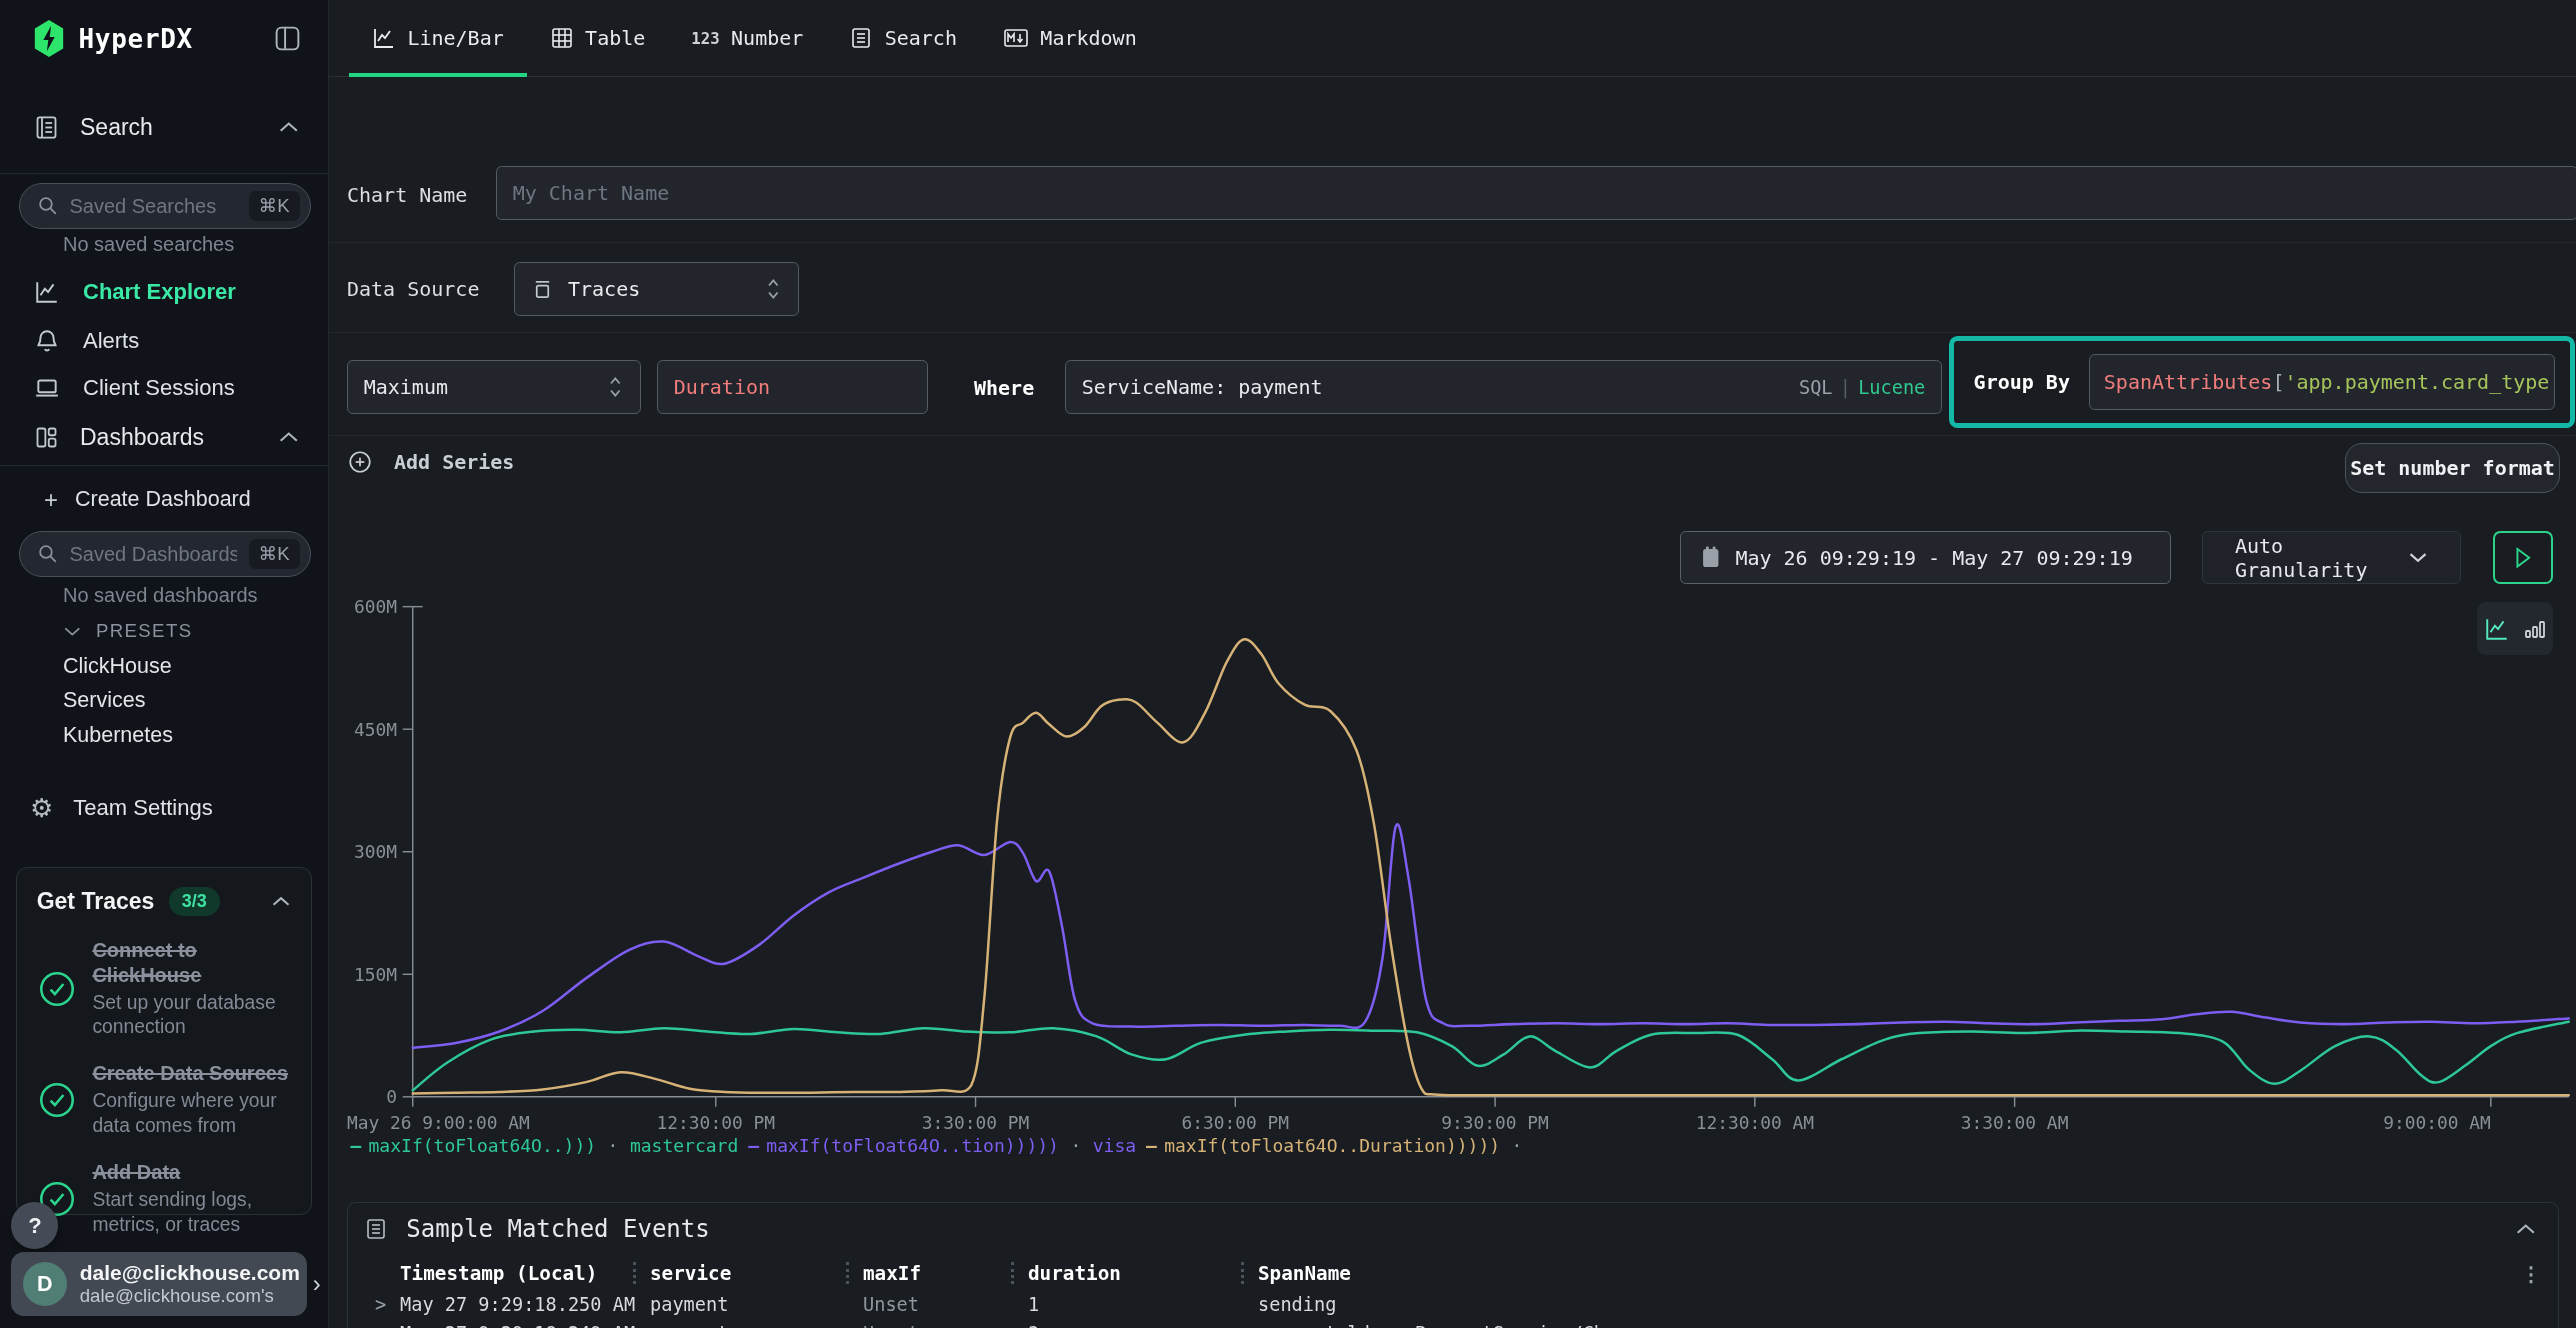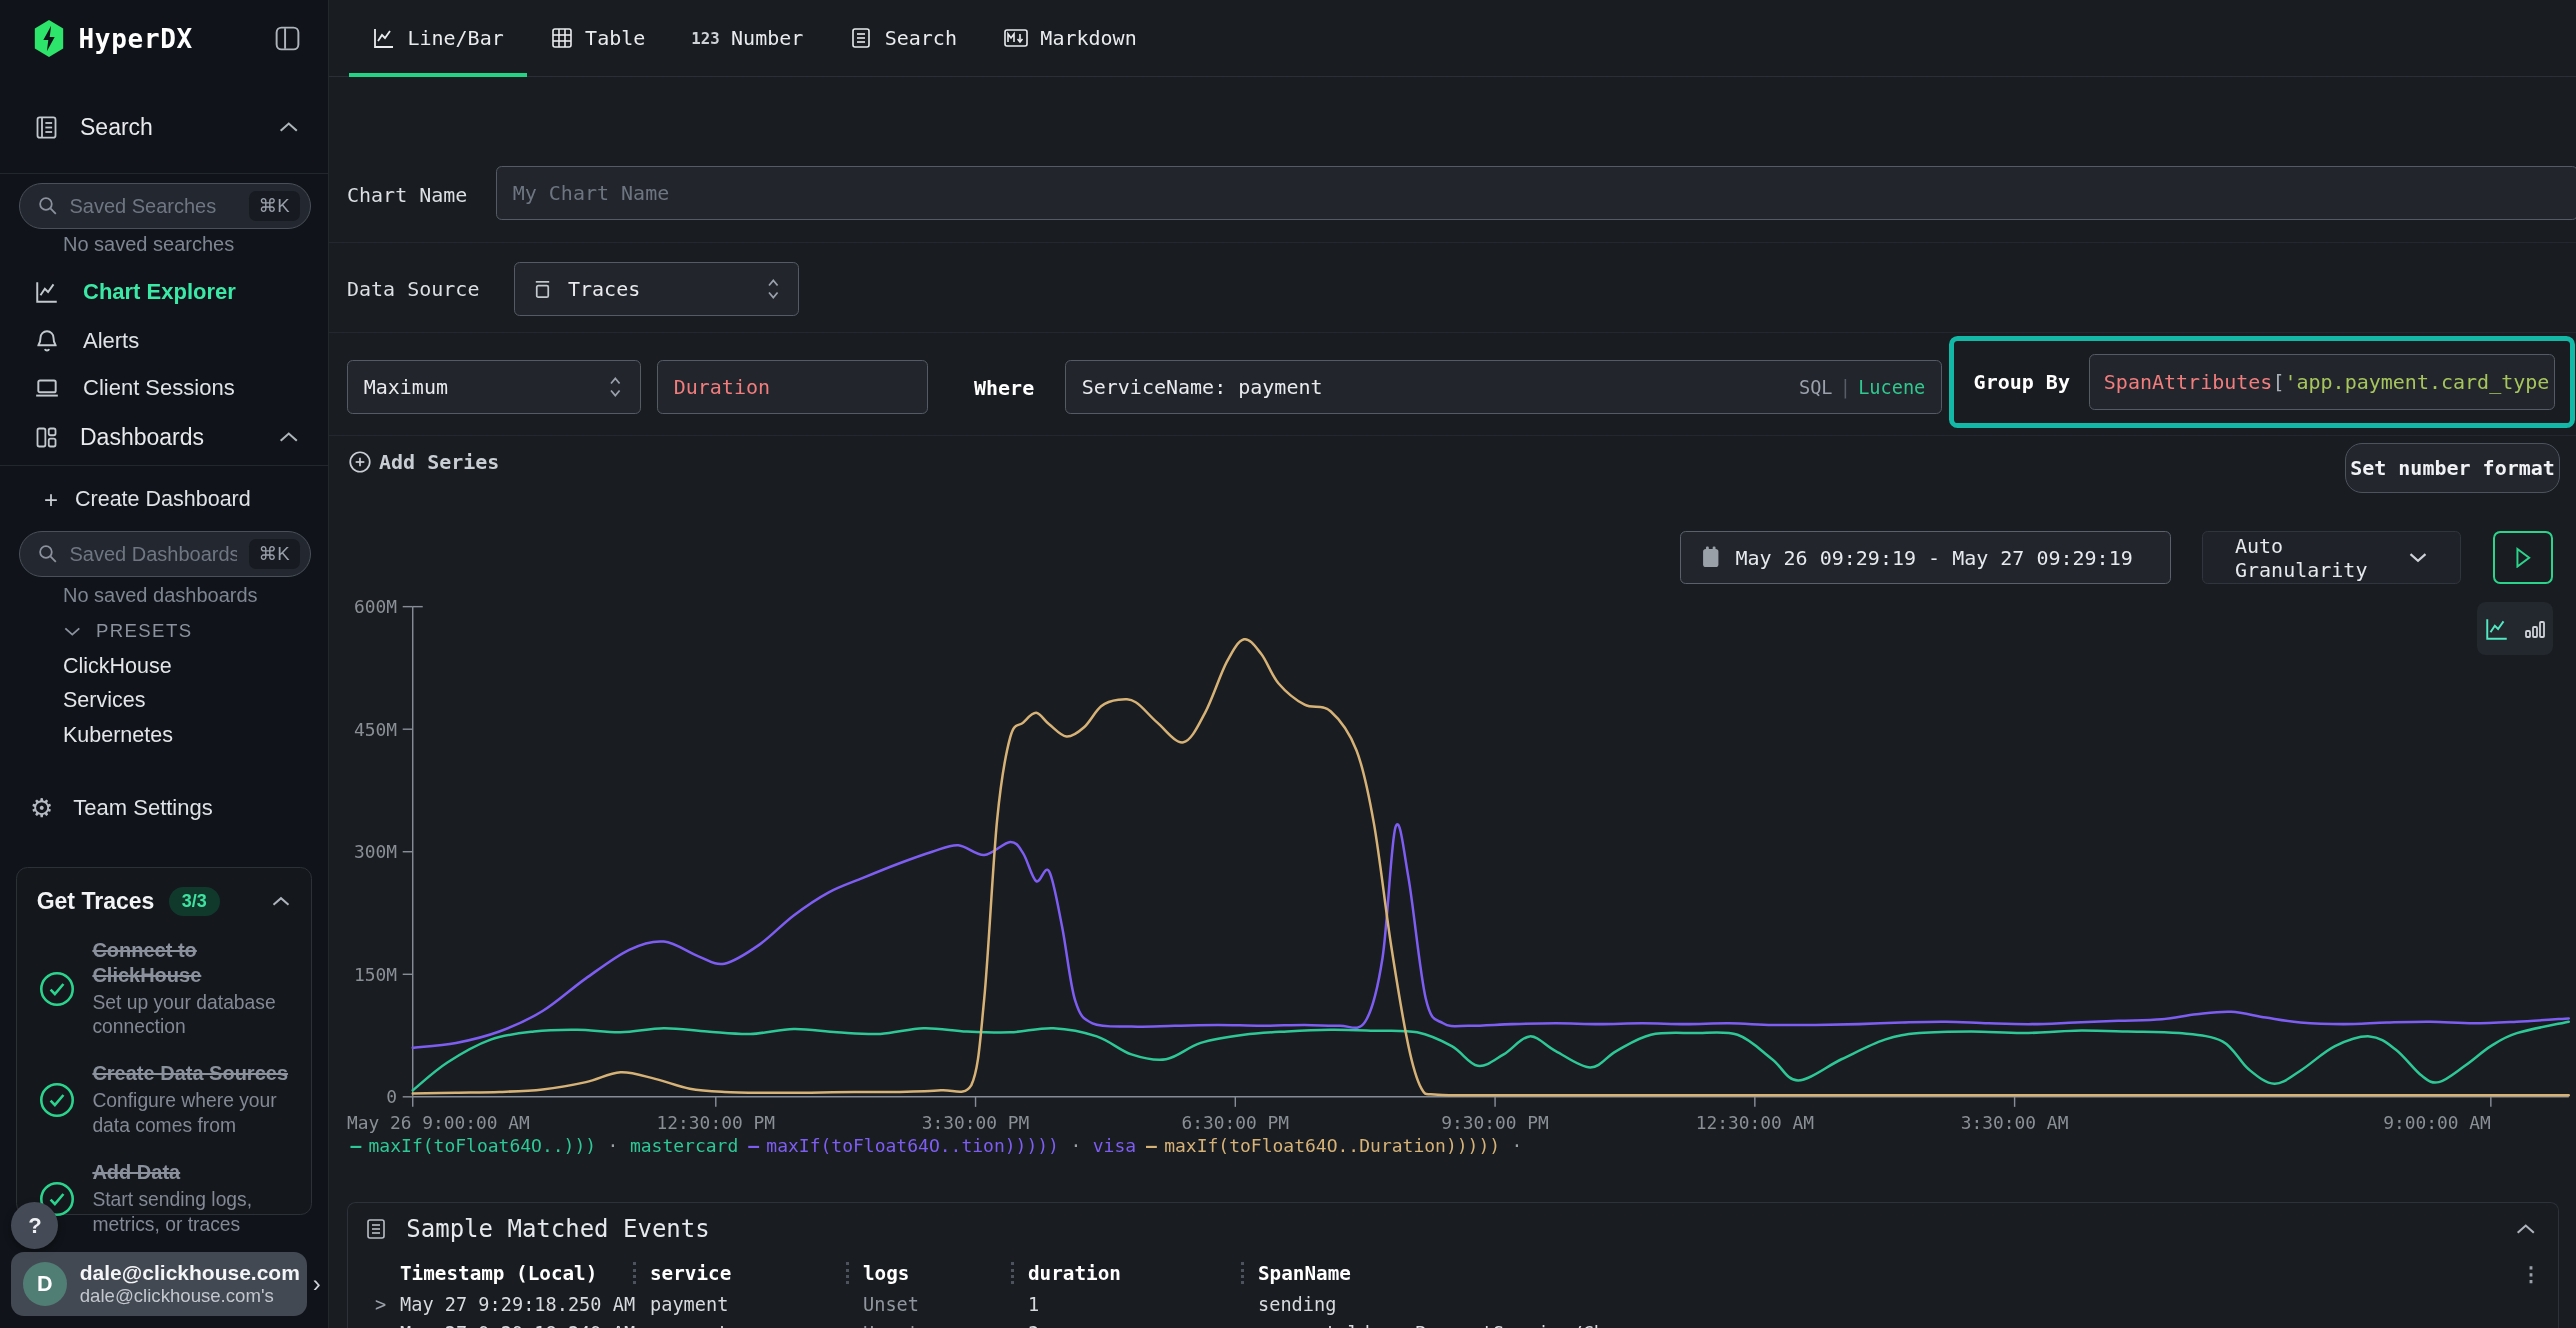--- a/index.html
+++ b/index.html
@@ -59,21 +59,21 @@
   .inputbox input::placeholder { color:#6d7680; }
   .selchev { margin-left:auto; color:#9aa1ab; display:flex; }
   .coral { color:#f27d7d; }
   .sql-toggle { margin-left:auto; font-size:18.6px; color:#9aa1ab; white-space:nowrap; }
   .sql-toggle .lucene { color:#2fc98f; }
   .sql-toggle .bar { color:#565d66; padding:0 7.2px; }
   .gb-highlight { position:absolute; top:259px; right:1.4px; width:626px; height:92px; border:5px solid #14b8a6; border-radius:8.6px; display:flex; align-items:center; padding:0 14.3px 0 20px; gap:18.6px; background:#191c21; }
   .gb-label { font-size:20px; font-weight:bold; color:#fff; white-space:nowrap; }
   .gb-input { flex:1; height:56px; background:#22252c; border:1.4px solid #555b65; border-radius:5.7px; display:flex; align-items:center; padding:0 14.3px; font-size:20px; white-space:nowrap; overflow:hidden; }
   .tok-fn { color:#f27d7d; } .tok-br { color:#aab0b8; } .tok-str { color:#a6c65c; }
-  .addseries { position:absolute; display:flex; align-items:center; gap:6px; font-size:20px; font-weight:bold; color:#c9cdd4; cursor:pointer; }
+  .addseries { position:absolute; display:flex; align-items:center; gap:21px; font-size:20px; font-weight:bold; color:#c9cdd4; cursor:pointer; }
   .btn { position:absolute; background:#23262d; border:1.4px solid #4d535d; border-radius:17px; display:flex; align-items:center; justify-content:center; font-size:20px; font-weight:bold; color:#f0f1f4; cursor:pointer; }
   .datebox { position:absolute; height:53px; background:#22252c; border:1.4px solid #5a616b; border-radius:5.7px; display:flex; align-items:center; gap:14.3px; padding:0 18.6px; font-size:20px; color:#e6e9ed; cursor:pointer; }
   .granbox { position:absolute; height:53px; background:#1f2228; border:1.4px solid #30353d; border-radius:5.7px; display:flex; align-items:center; gap:17px; padding:0 32px; font-size:20px; color:#e6e9ed; cursor:pointer; }
   .playbtn { position:absolute; width:60px; height:53px; border:2.1px solid #2bd48a; border-radius:7.2px; display:flex; align-items:center; justify-content:center; cursor:pointer; background:transparent; }
   .modetoggle { position:absolute; width:76px; height:53px; background:#23272e; border-radius:8.6px; display:flex; align-items:center; justify-content:center; gap:13px; cursor:pointer; }
 
   .legend { position:absolute; left:21.5px; top:1058px; display:flex; align-items:center; gap:10px; font-size:18px; white-space:nowrap; }
   .legend .sep { color:#9aa0a8; padding:0 4.3px; }
   .legend .dash { font-weight:bold; }
 
@@ -507,21 +507,21 @@
           <span>Sample Matched Events</span>
           <span class="chev">
               <svg width="21.5" height="14.3" viewBox="0 0 24 14" fill="none" stroke="#aeb4bc" stroke-width="2.4">
                 <polyline points="3,11 12,3 21,11"></polyline>
               </svg>
             </span>
         </div>
         <div class="ev-cols" id="ev-cols">
             <span style="left: 52px;">Timestamp (Local)</span>
             <span style="left: 302px;">service</span>
-            <span style="left: 515px;">logs</span>
+            <span style="left: 515px;">maxIf</span>
             <span style="left: 680px;">duration</span>
             <span style="left: 910px;">SpanName</span>
             <span class="colsep" style="left: 285px;"></span>
             <span class="colsep" style="left: 498px;"></span>
             <span class="colsep" style="left: 663px;"></span>
             <span class="colsep" style="left: 893px;"></span>
             <span class="vdots">⋮</span>
           </div>
         <div id="ev-rows">
             <div class="ev-row">

